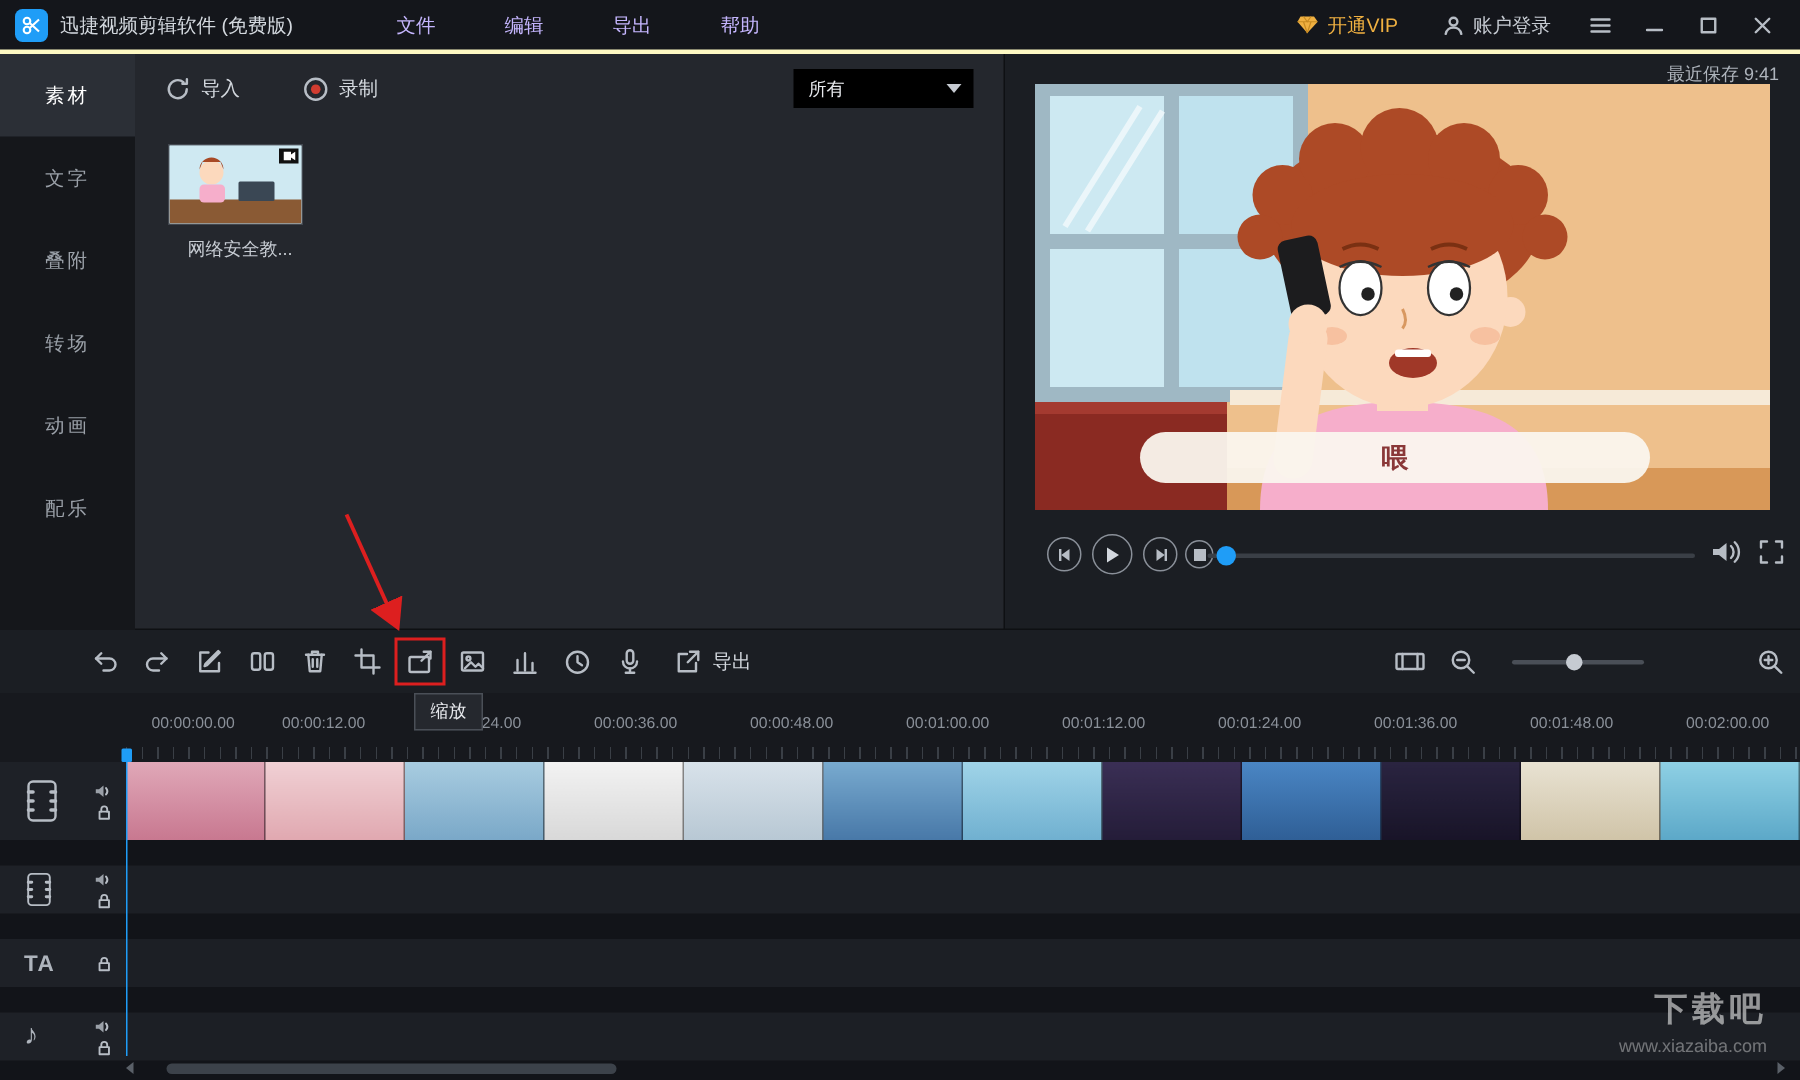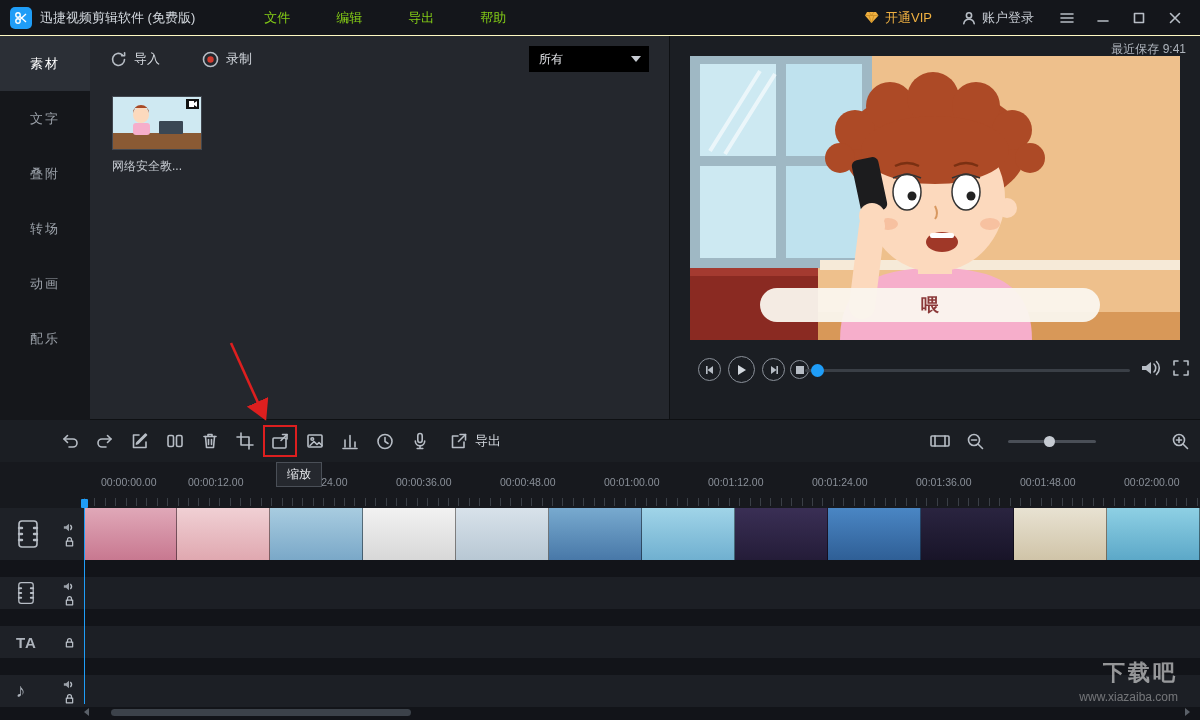--- a/index.html
+++ b/index.html
@@ -2,42 +2,42 @@
 <html><head>
 <meta charset="utf-8">
 <style>
   *{margin:0;padding:0;box-sizing:border-box}
   html,body{width:1200px;height:720px}
   body{position:relative;background:#17191e;font-family:"Liberation Sans",sans-serif;color:#c6cbd2;overflow:hidden;font-size:13px}
   svg{display:block}
   .ic{stroke:#b7bdc5;fill:none;stroke-width:1.6;stroke-linecap:round;stroke-linejoin:round}
 
   
-  .titlebar{position:absolute;top:0;left:0;right:0;height:36px;background:#14161b;display:flex;align-items:center;border-bottom:1px solid #fef9c3;z-index:5}
+  .titlebar{position:absolute;top:0;left:0;right:0;height:36px;background:#14161b;display:flex;align-items:center;border-bottom:3px solid #fef9c3;z-index:5}
   .logo{width:22px;height:22px;border-radius:5px;background:#1f9df7;margin:0 8px 0 10px;display:flex;align-items:center;justify-content:center}
   .app-title{font-size:13px;color:#d3d8de;margin-right:46px}
   .menu{display:flex}
-  .menu-item{padding:0 23px;line-height:36px;color:#84cc16;cursor:default}
+  .menu-item{padding:0 23px;line-height:36px;color:#c4b5fd;cursor:default}
   .tbright{margin-left:auto;display:flex;gap:6px;padding-right:10px}
   .vip,.login{display:flex;align-items:center;gap:6px;padding:0 12px;line-height:36px;color:#c6cbd2}
   .vip .t{color:#efb041}
   .winbtn{width:30px;height:36px;display:flex;align-items:center;justify-content:center}
 
   
   .sidebar{position:absolute;top:36px;left:0;width:90px;height:384px;background:#15171b}
   .sb-item{height:55px;display:flex;align-items:center;justify-content:center;color:#9aa0a8;font-size:13px;letter-spacing:2px;cursor:pointer}
   .sb-item.active{background:#2b2f36;color:#ffffff}
 
   
   .media-panel{position:absolute;top:36px;left:90px;width:580px;height:384px;background:#24272d;border-right:1px solid #0e1013;border-bottom:1px solid #0e1013}
   .media-toolbar{position:absolute;top:0;left:0;right:0;height:46px;display:flex;align-items:center;padding:0 20px}
   .mt-btn{display:flex;align-items:center;gap:7px;margin-right:42px;color:#d3d8de}
   .filter-dd{margin-left:auto;width:120px;height:26px;background:#000;display:flex;align-items:center;padding:0 8px 0 10px;color:#e8eaee;font-size:12px;cursor:pointer}
   .filter-dd .caret{margin-left:auto;width:0;height:0;border-left:5px solid transparent;border-right:5px solid transparent;border-top:6px solid #c6cbd2}
-  .media-item{position:absolute;top:60px;left:22px;width:96px;}
+  .media-item{position:absolute;top:60px;left:22px;width:96px;text-align:center}
   .media-thumb{width:90px;height:54px;border:1px solid #42474f;background:#cfe9f2;position:relative;cursor:pointer}
   .media-thumb .badge{position:absolute;top:2px;right:2px;width:13px;height:10px;background:#111;display:flex;align-items:center;justify-content:center}
   .media-name{margin-top:8px;font-size:12px;color:#c6cbd2;white-space:nowrap}
 
   
   .preview-panel{position:absolute;top:36px;left:670px;width:530px;height:384px;background:#1b1e23;border-bottom:1px solid #0e1013}
   .saved{position:absolute;top:5px;right:14px;font-size:12px;color:#aeb4bc}
   .video{position:absolute;top:20px;left:20px;width:490px;height:284px;background:#000;overflow:hidden}
   .subtitle-bar{position:absolute;left:70px;right:80px;bottom:18px;height:34px;background:rgba(250,246,238,.95);border-radius:17px;display:flex;align-items:center;justify-content:center}
   .subtitle-bar span{color:#8a3838;font-weight:bold;font-size:18px}

